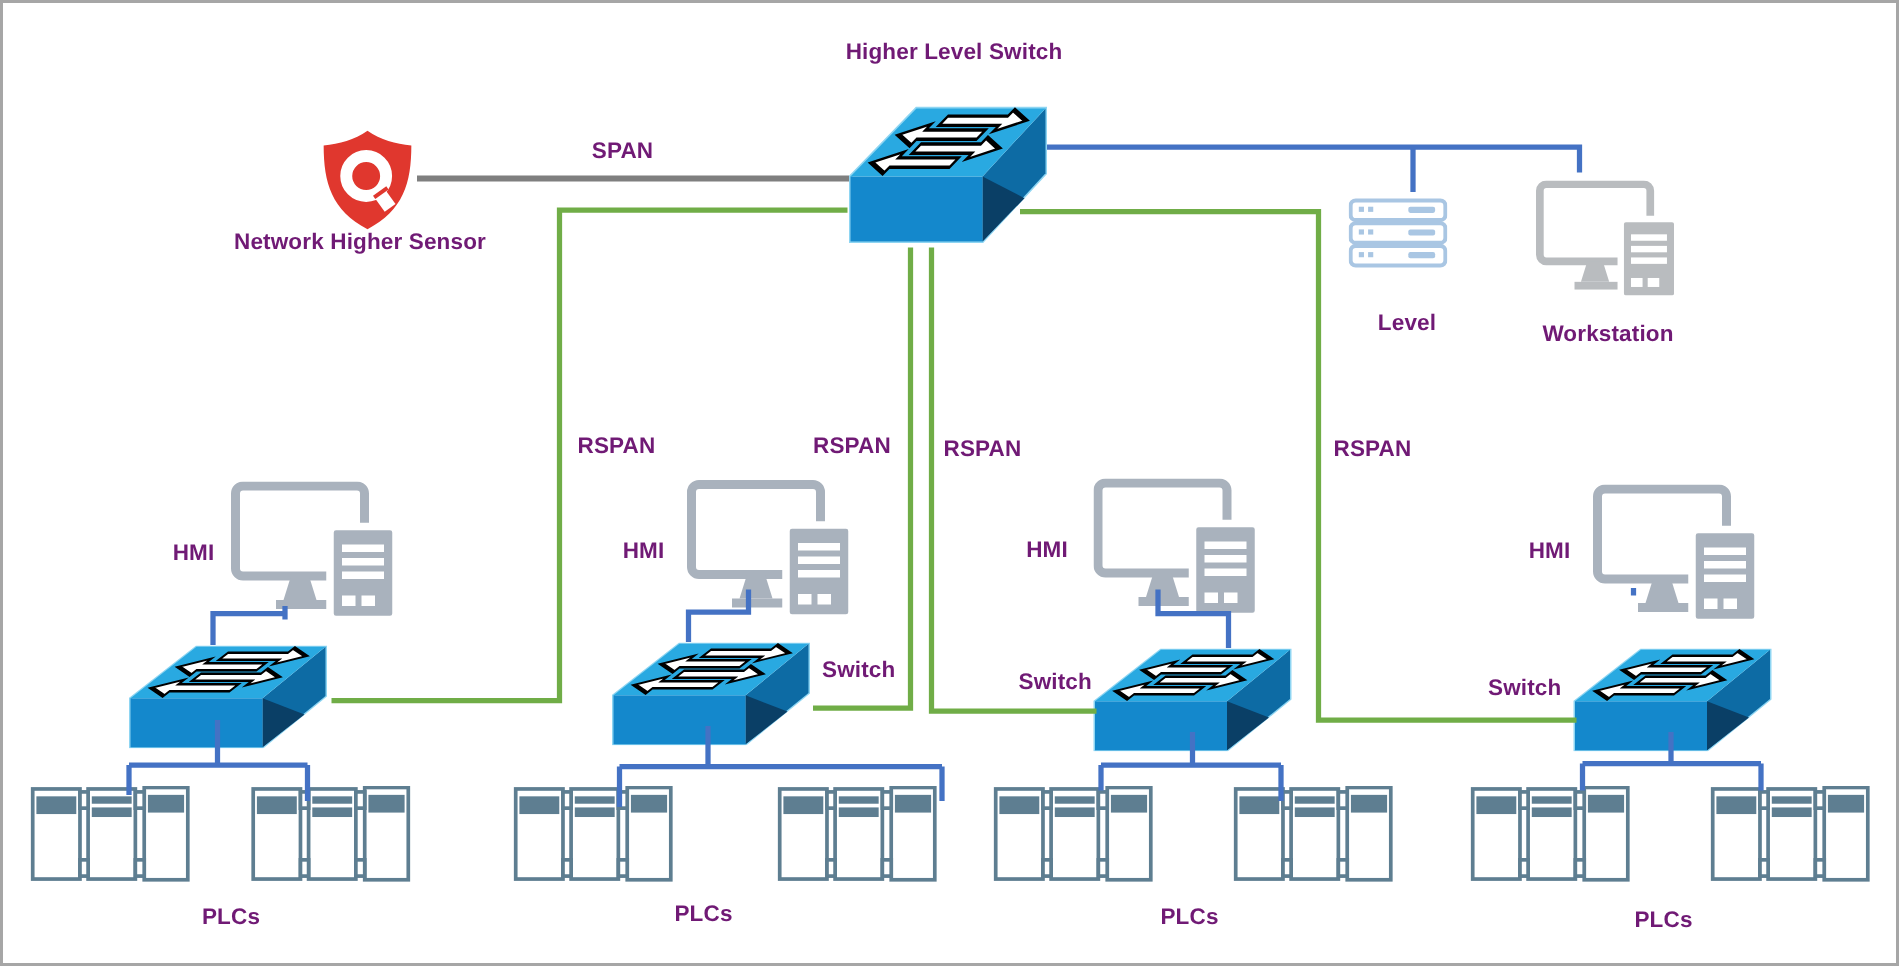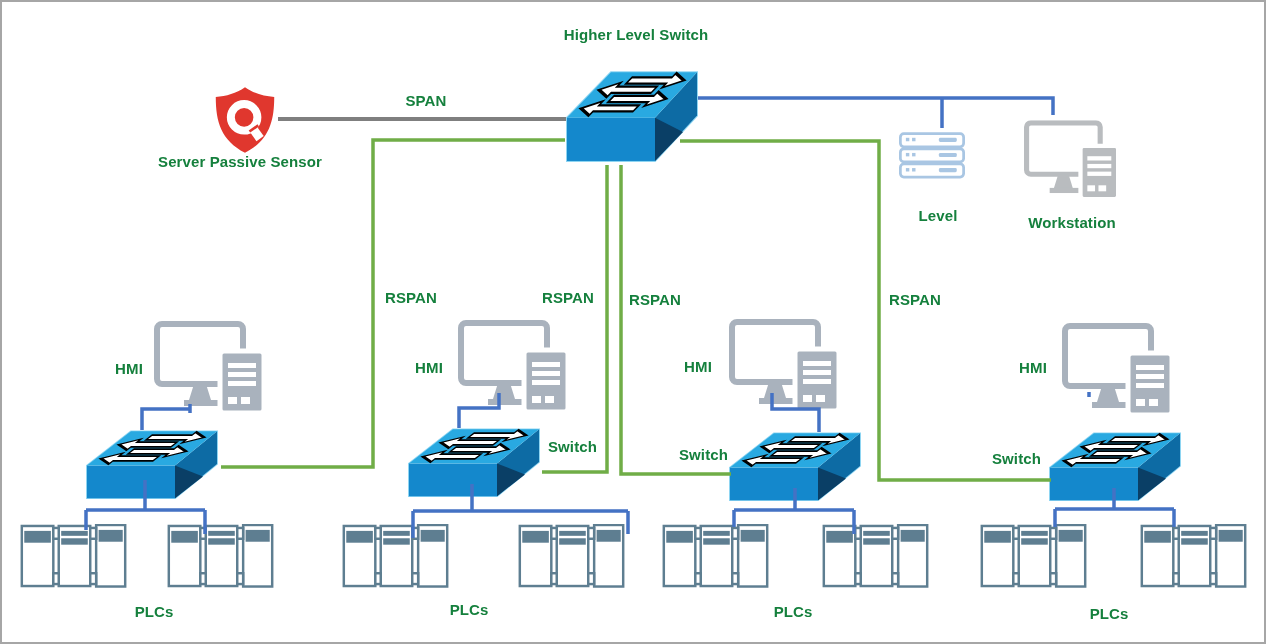--- a/index.html
+++ b/index.html
@@ -6,21 +6,21 @@
   .canvas{
     position:relative;width:1262px;height:640px;margin:0;
     background:#fff;border:2px solid var(--border-gray,#a6a6a6);
     font-family:"Liberation Sans","DejaVu Sans",sans-serif;
     overflow:hidden;
   }
   .icon{position:absolute;z-index:2;}
   .wires{position:absolute;left:0;top:0;z-index:5;pointer-events:none;}
   .lbl{
     position:absolute;z-index:10;white-space:nowrap;
-    font-size:15px;font-weight:bold;color:#15803d;letter-spacing:.1px;
+    font-size:15px;font-weight:bold;color:#701a75;letter-spacing:.1px;
   }
   .lbl.centered{transform:translateX(-50%);}
   .hmi{color:var(--hmi-gray,#a9b2bd);}
   .ws{color:var(--ws-gray,#b9bcbf);}
   .srv{color:var(--server-blue,#a9c6e3);}
 </style>
 </head>
 <body>
 
 <div class="canvas">
@@ -187,22 +187,22 @@
 
     <g stroke="var(--line-blue)" stroke-width="3.5" fill="none">
       <path d="M143,478 L143,508 M84,508 L203,508 M84,508 L84,528 M203,508 L203,532"></path>
       <path d="M470,482 L470,509 M411,509 L626,509 M411,509 L411,536 M626,509 L626,532"></path>
       <path d="M793,486 L793,508 M732,508 L852,508 M732,508 L732,525 M852,508 L852,532"></path>
       <path d="M1112,486 L1112,507 M1053,507 L1172,507 M1053,507 L1053,525 M1172,507 L1172,525"></path>
     </g>
   </svg>
 
   <div class="lbl centered" style="left:634px;top:24px">Higher Level Switch</div>
-  <div class="lbl centered" style="left:238px;top:151px">Server Passive Sensor</div>
-  <div class="lbl centered" style="left:424px;top:90px">SPAN</div>
+  <div class="lbl centered" style="left:238px;top:151px">Network Higher Sensor</div>
+  <div class="lbl centered" style="left:413px;top:90px">SPAN</div>
 
   <div class="lbl" style="left:383px;top:287px">RSPAN</div>
   <div class="lbl" style="left:540px;top:287px">RSPAN</div>
   <div class="lbl" style="left:627px;top:289px">RSPAN</div>
   <div class="lbl" style="left:887px;top:289px">RSPAN</div>
 
   <div class="lbl centered" style="left:936px;top:205px">Level</div>
   <div class="lbl centered" style="left:1070px;top:212px">Workstation</div>
 
   <div class="lbl centered" style="left:127px;top:358px">HMI</div>

